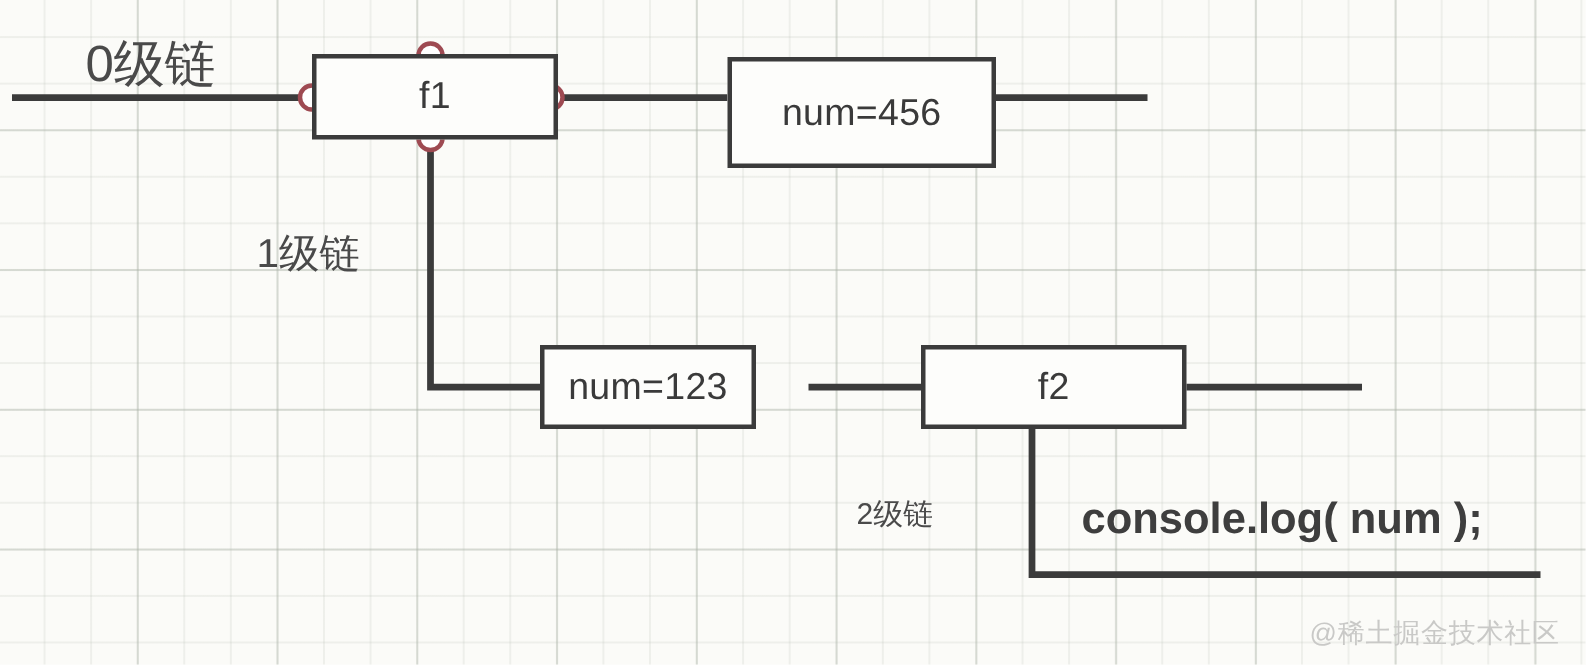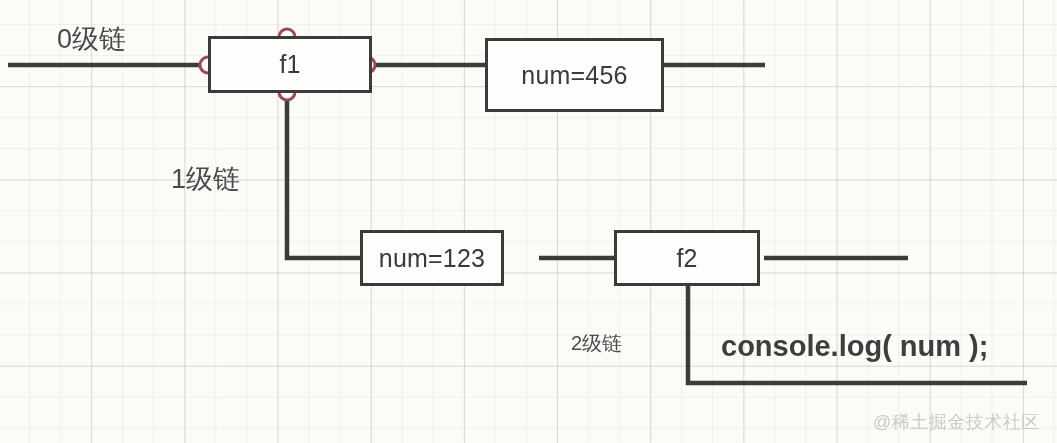--- a/index.html
+++ b/index.html
@@ -50,32 +50,32 @@
     color: #3a3a3a;
     letter-spacing: 0.2px;
   }
   .node-label {
     font-size: 25px;
     line-height: 1;
     white-space: nowrap;
   }
 
   #node-f1  { left: 208px; top: 36px;  width: 164px; height: 57px; }
-  #node-f2  { left: 614px; top: 230px; width: 146px; height: 56px; }
+  #node-f2  { left: 614px; top: 230px; width: 177px; height: 56px; }
   #node-num456 { left: 485px; top: 38px;  width: 179px; height: 74px; }
   #node-num123 { left: 360px; top: 230px; width: 144px; height: 56px; }
 
   .free-label {
     position: absolute;
     color: #4a4a4a;
     white-space: nowrap;
     line-height: 1;
   }
-  #label-chain0 { left: 57px;  top: 26px;  font-size: 27px; }
-  #label-chain1 { left: 171px; top: 166px; font-size: 27px; }
+  #label-chain0 { left: 57px;  top: 26px;  font-size: 34px; }
+  #label-chain1 { left: 171px; top: 156px; font-size: 27px; }
   #label-chain2 { left: 571px; top: 333px; font-size: 20px; }
   #label-consolelog { left: 721px; top: 332px; font-size: 29px; color: #3e3e3e; font-weight: bold; }
 
   #watermark {
     position: absolute;
     left: 873px;
     top: 410px;
     font-size: 18px;
     color: #c9c9c7;
     white-space: nowrap;

